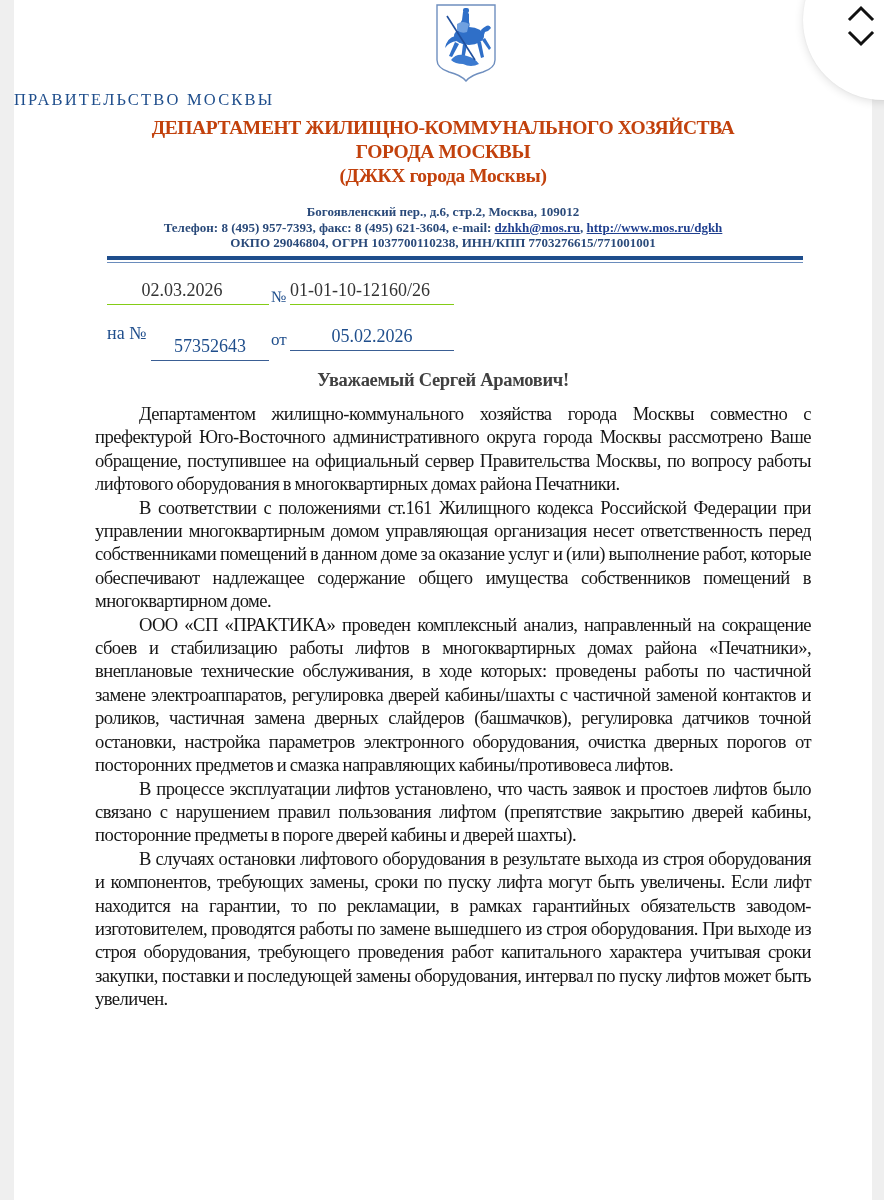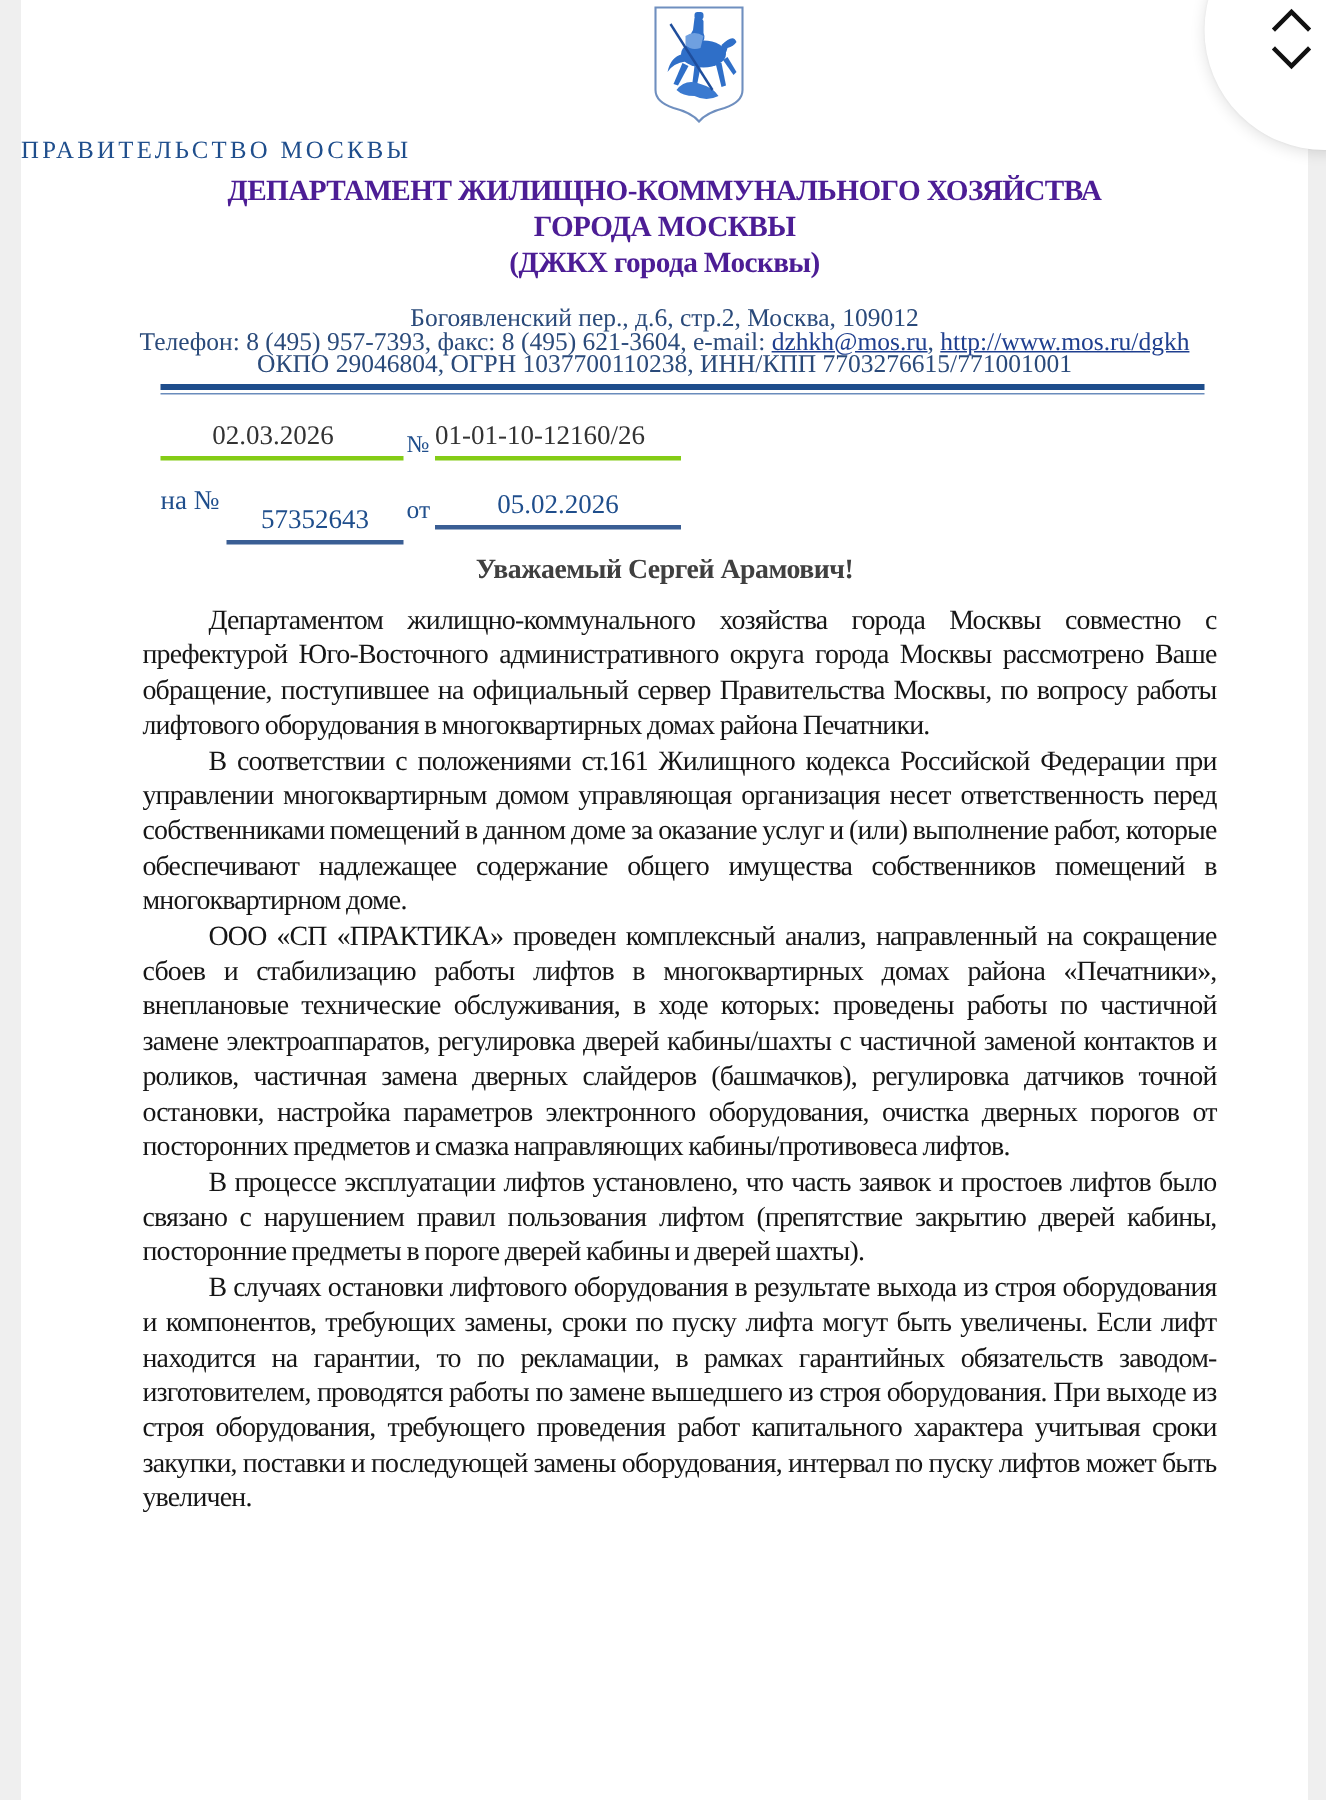--- a/index.html
+++ b/index.html
@@ -38,35 +38,36 @@
       color: #1f4e8c;
       font-size: 16.5px;
       letter-spacing: 2.2px;
     }
     .dept-title {
       position: absolute;
       left: 0;
       right: 0;
       top: 116px;
       text-align: center;
-      color: #4c1d95;
+      color: #c2410c;
       font-weight: bold;
       font-size: 19.5px;
       line-height: 24px;
       letter-spacing: -0.4px;
     }
     .contacts {
       position: absolute;
       left: 0;
       right: 0;
       top: 204px;
       text-align: center;
       color: #2a4a7a;
-      font-size: 17px;
+      font-size: 13px;
       line-height: 15.5px;
+      font-weight: bold;
     }
     .contacts .link {
       color: #1f3f8f;
       text-decoration: underline;
     }
     .rule {
       position: absolute;
       left: 93px;
       width: 696px;
       top: 256px;
@@ -77,21 +78,21 @@
     }
     .rule .gap {
       height: 2px;
     }
     .rule .thin {
       height: 1px;
       background: #6a8cbc;
     }
     .field {
       position: absolute;
-      border-bottom: 3px solid #84cc16;
+      border-bottom: 1px solid #84cc16;
       height: 24px;
       font-size: 18px;
       color: #333;
       white-space: nowrap;
     }
     .label-blue {
       position: absolute;
       color: #1f4e8c;
       font-size: 18px;
       white-space: nowrap;

